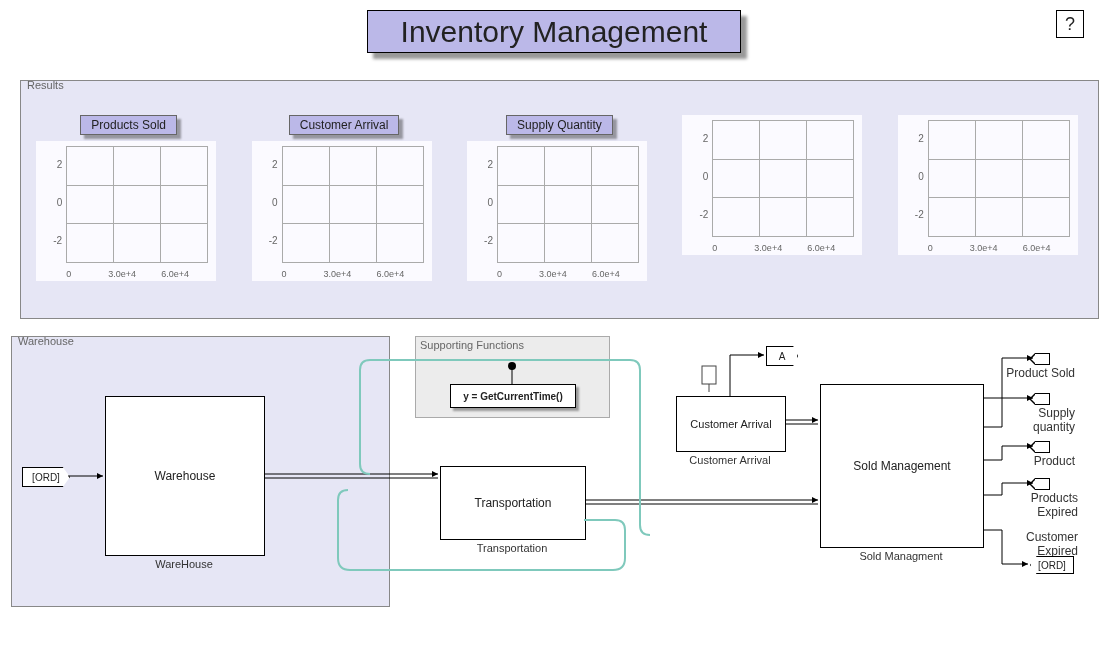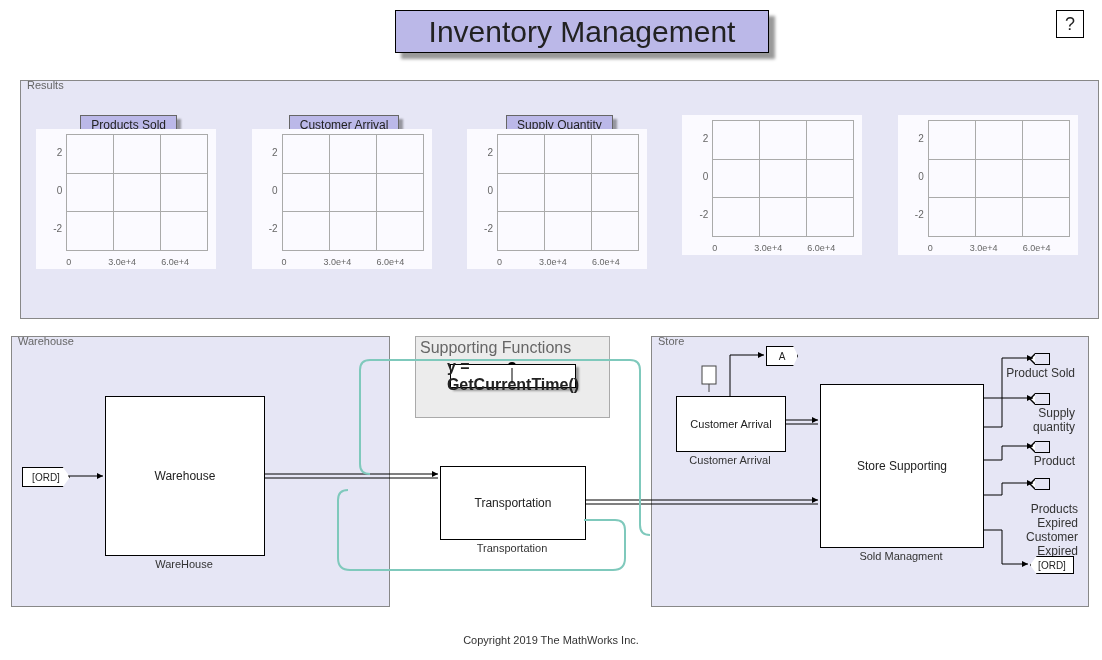--- a/index.html
+++ b/index.html
@@ -1,41 +1,41 @@
 <!DOCTYPE html>
 <html><head>
 <meta charset="utf-8">
 <style>
   html,body{margin:0;padding:0;font-family:Arial,Helvetica,sans-serif;background:#fff;color:#222;font-size:12px;}
   .canvas{position:relative;width:1102px;height:660px;background:#fff;}
   .title-banner{position:absolute;left:367px;top:10px;width:372px;height:41px;
     background:#bbb8e8;border:1px solid #000;display:flex;align-items:center;justify-content:center;
-    font-size:30px;font-weight:400;box-shadow:6px 6px 3px rgba(0,0,0,.4);margin-left:28px;}
+    font-size:30px;font-weight:400;box-shadow:6px 6px 3px rgba(0,0,0,.4);}
   .help-box{position:absolute;right:18px;top:10px;width:26px;height:26px;border:1px solid #000;
     display:flex;align-items:center;justify-content:center;font-size:18px;background:#fff;}
 
   .panel{position:absolute;background:#e6e6f5;border:1px solid #888;}
   .panel>.panel-label{position:absolute;left:6px;top:-2px;font-size:11px;color:#666;}
   
   .results{left:20px;top:80px;width:1077px;height:237px;}
   .charts{position:absolute;left:0;top:34px;width:100%;display:flex;justify-content:space-around;}
   .chart-col{width:185px;}
   .chart-title{margin:0 auto 6px auto;padding:2px 10px;background:#bbb8e8;border:1px solid #666;
     font-size:12px;box-shadow:4px 4px 2px rgba(0,0,0,.35);display:inline-block;}
-  .chart-title-wrap{text-align:center;height:14px;}
+  .chart-title-wrap{text-align:center;height:26px;}
   .plot{background:#fbfaff;border:none;width:180px;height:140px;position:relative;}
   .plot-grid{position:absolute;left:30px;top:5px;width:140px;height:115px;border:1px solid #aaa;}
   .gl{position:absolute;background:#aaa;}
   .plot .yt{position:absolute;left:4px;font-size:10px;color:#666;width:22px;text-align:right;}
   .plot .xt{position:absolute;bottom:2px;font-size:9px;color:#666;}
 
   .wh{left:11px;top:336px;width:377px;height:269px;}
   .store-panel{left:651px;top:336px;width:436px;height:269px;}
   .supp{position:absolute;left:415px;top:336px;width:193px;height:80px;background:#ececec;border:1px solid #aaa;}
-  .supp>.panel-label{position:absolute;left:4px;top:2px;font-size:16px;color:#666;}
+  .supp>.panel-label{position:absolute;left:4px;top:2px;font-size:11px;color:#666;}
 
   .block{position:absolute;background:#fff;border:1px solid #000;display:flex;align-items:center;justify-content:center;font-size:12px;box-shadow:3px 3px 2px rgba(0,0,0,.35);}
   .label-under{position:absolute;font-size:11px;color:#333;text-align:center;}
 
   
   .tag{position:absolute;background:#fff;border:1px solid #000;font-size:10px;display:flex;align-items:center;justify-content:center;}
   .tag-right{clip-path:polygon(0 0,85% 0,100% 50%,85% 100%,0 100%);} 
   .tag-left{clip-path:polygon(15% 0,100% 0,100% 100%,15% 100%,0 50%);}
   .dot{position:absolute;width:8px;height:8px;border-radius:50%;background:#000;}
   .sig-term{position:absolute;width:14px;height:10px;border:1px solid #000;border-left:none;}
@@ -159,59 +159,56 @@
   </div>
   <div class="block" style="left:105px;top:396px;width:158px;height:158px;box-shadow:none;">
     <span>Warehouse</span>
   </div>
   <div class="label-under" style="left:105px;top:558px;width:158px;">WareHouse</div>
 
   <div class="supp">
     <div class="panel-label">Supporting Functions</div>
   </div>
   <div class="dot" style="left:508px;top:362px;"></div>
-  <div class="block" style="left:450px;top:364px;width:124px;height:22px;font-size:16px;font-weight:bold;">
+  <div class="block" style="left:450px;top:384px;width:124px;height:22px;font-size:10px;font-weight:bold;">
     <span>y = GetCurrentTime()</span>
   </div>
 
   <div class="block" style="left:440px;top:466px;width:144px;height:72px;box-shadow:none;">
     <span>Transportation</span>
   </div>
   <div class="label-under" style="left:440px;top:542px;width:144px;">Transportation</div>
 
-  <div class="panel store-panel">
-    <div class="panel-label">Store</div>
-  </div>
   <div class="block" style="left:676px;top:396px;width:108px;height:54px;box-shadow:none;font-size:11px;">
     <span>Customer Arrival</span>
   </div>
   <div class="label-under" style="left:676px;top:454px;width:108px;">Customer Arrival</div>
   <div style="position:absolute;left:700px;top:364px;width:18px;height:28px;">
     <svg width="18" height="28">
         <rect x="2" y="2" width="14" height="18" fill="#fff" stroke="#444"></rect>
         <line x1="9" y1="20" x2="9" y2="28" stroke="#444"></line>
       </svg>
   </div>
   <div class="tag tag-right" style="left:766px;top:346px;width:30px;height:18px;">
     <span>A</span>
   </div>
 
   <div class="block" style="left:820px;top:384px;width:162px;height:162px;box-shadow:none;font-size:12px;">
-    <span>Store Supporting</span>
+    <span>Sold Management</span>
   </div>
   <div class="label-under" style="left:820px;top:550px;width:162px;">Sold Managment</div>
 
   <div class="sig-term" style="left:1035px;top:353px;"></div>
   <div class="out-lbl" style="left:1000px;top:366px;width:75px;">Product Sold</div>
   <div class="sig-term" style="left:1035px;top:393px;"></div>
   <div class="out-lbl" style="left:1000px;top:406px;width:75px;">Supply quantity</div>
   <div class="sig-term" style="left:1035px;top:441px;"></div>
   <div class="out-lbl" style="left:1000px;top:454px;width:75px;">Product</div>
   <div class="sig-term" style="left:1035px;top:478px;"></div>
-  <div class="out-lbl" style="left:988px;top:502px;width:90px;">Products Expired</div>
+  <div class="out-lbl" style="left:988px;top:491px;width:90px;">Products Expired</div>
   <div class="out-lbl" style="left:1000px;top:530px;width:78px;">Customer Expired</div>
   <div class="tag tag-left" style="left:1030px;top:556px;width:42px;height:16px;">
     <span>[ORD]</span>
   </div>
 
   <svg class="wires">
     <defs>
       <marker id="ah" markerWidth="8" markerHeight="8" refX="6" refY="3" orient="auto">
         <path d="M0,0 L6,3 L0,6 Z" fill="#000"></path>
       </marker>
@@ -235,14 +232,13 @@
     <path d="M983 398 L1002 398 L1002 358 L1033 358" stroke="#000" fill="none" marker-end="url(#ah)"></path>
     <path d="M983 427 L1002 427 L1002 398 L1033 398" stroke="#000" fill="none" marker-end="url(#ah)"></path>
     <path d="M983 460 L1002 460 L1002 446 L1033 446" stroke="#000" fill="none" marker-end="url(#ah)"></path>
     <path d="M983 495 L1002 495 L1002 483 L1033 483" stroke="#000" fill="none" marker-end="url(#ah)"></path>
     <path d="M983 530 L1002 530 L1002 564 L1028 564" stroke="#000" fill="none" marker-end="url(#ah)"></path>
 
     <path d="M584 520 L615 520 Q625 520 625 530 L625 558 Q625 570 613 570 L350 570 Q338 570 338 558 L338 500 Q338 490 348 490" stroke="#7fc9bc" stroke-width="2" fill="none"></path>
     <path d="M370 474 Q360 474 360 464 L360 370 Q360 360 370 360 L630 360 Q640 360 640 370 L640 525 Q640 535 650 535" stroke="#7fc9bc" stroke-width="2" fill="none"></path>
   </svg>
 
-  <div class="copyright">Copyright 2019 The MathWorks Inc.</div>
 </div>
 
 </body></html>

